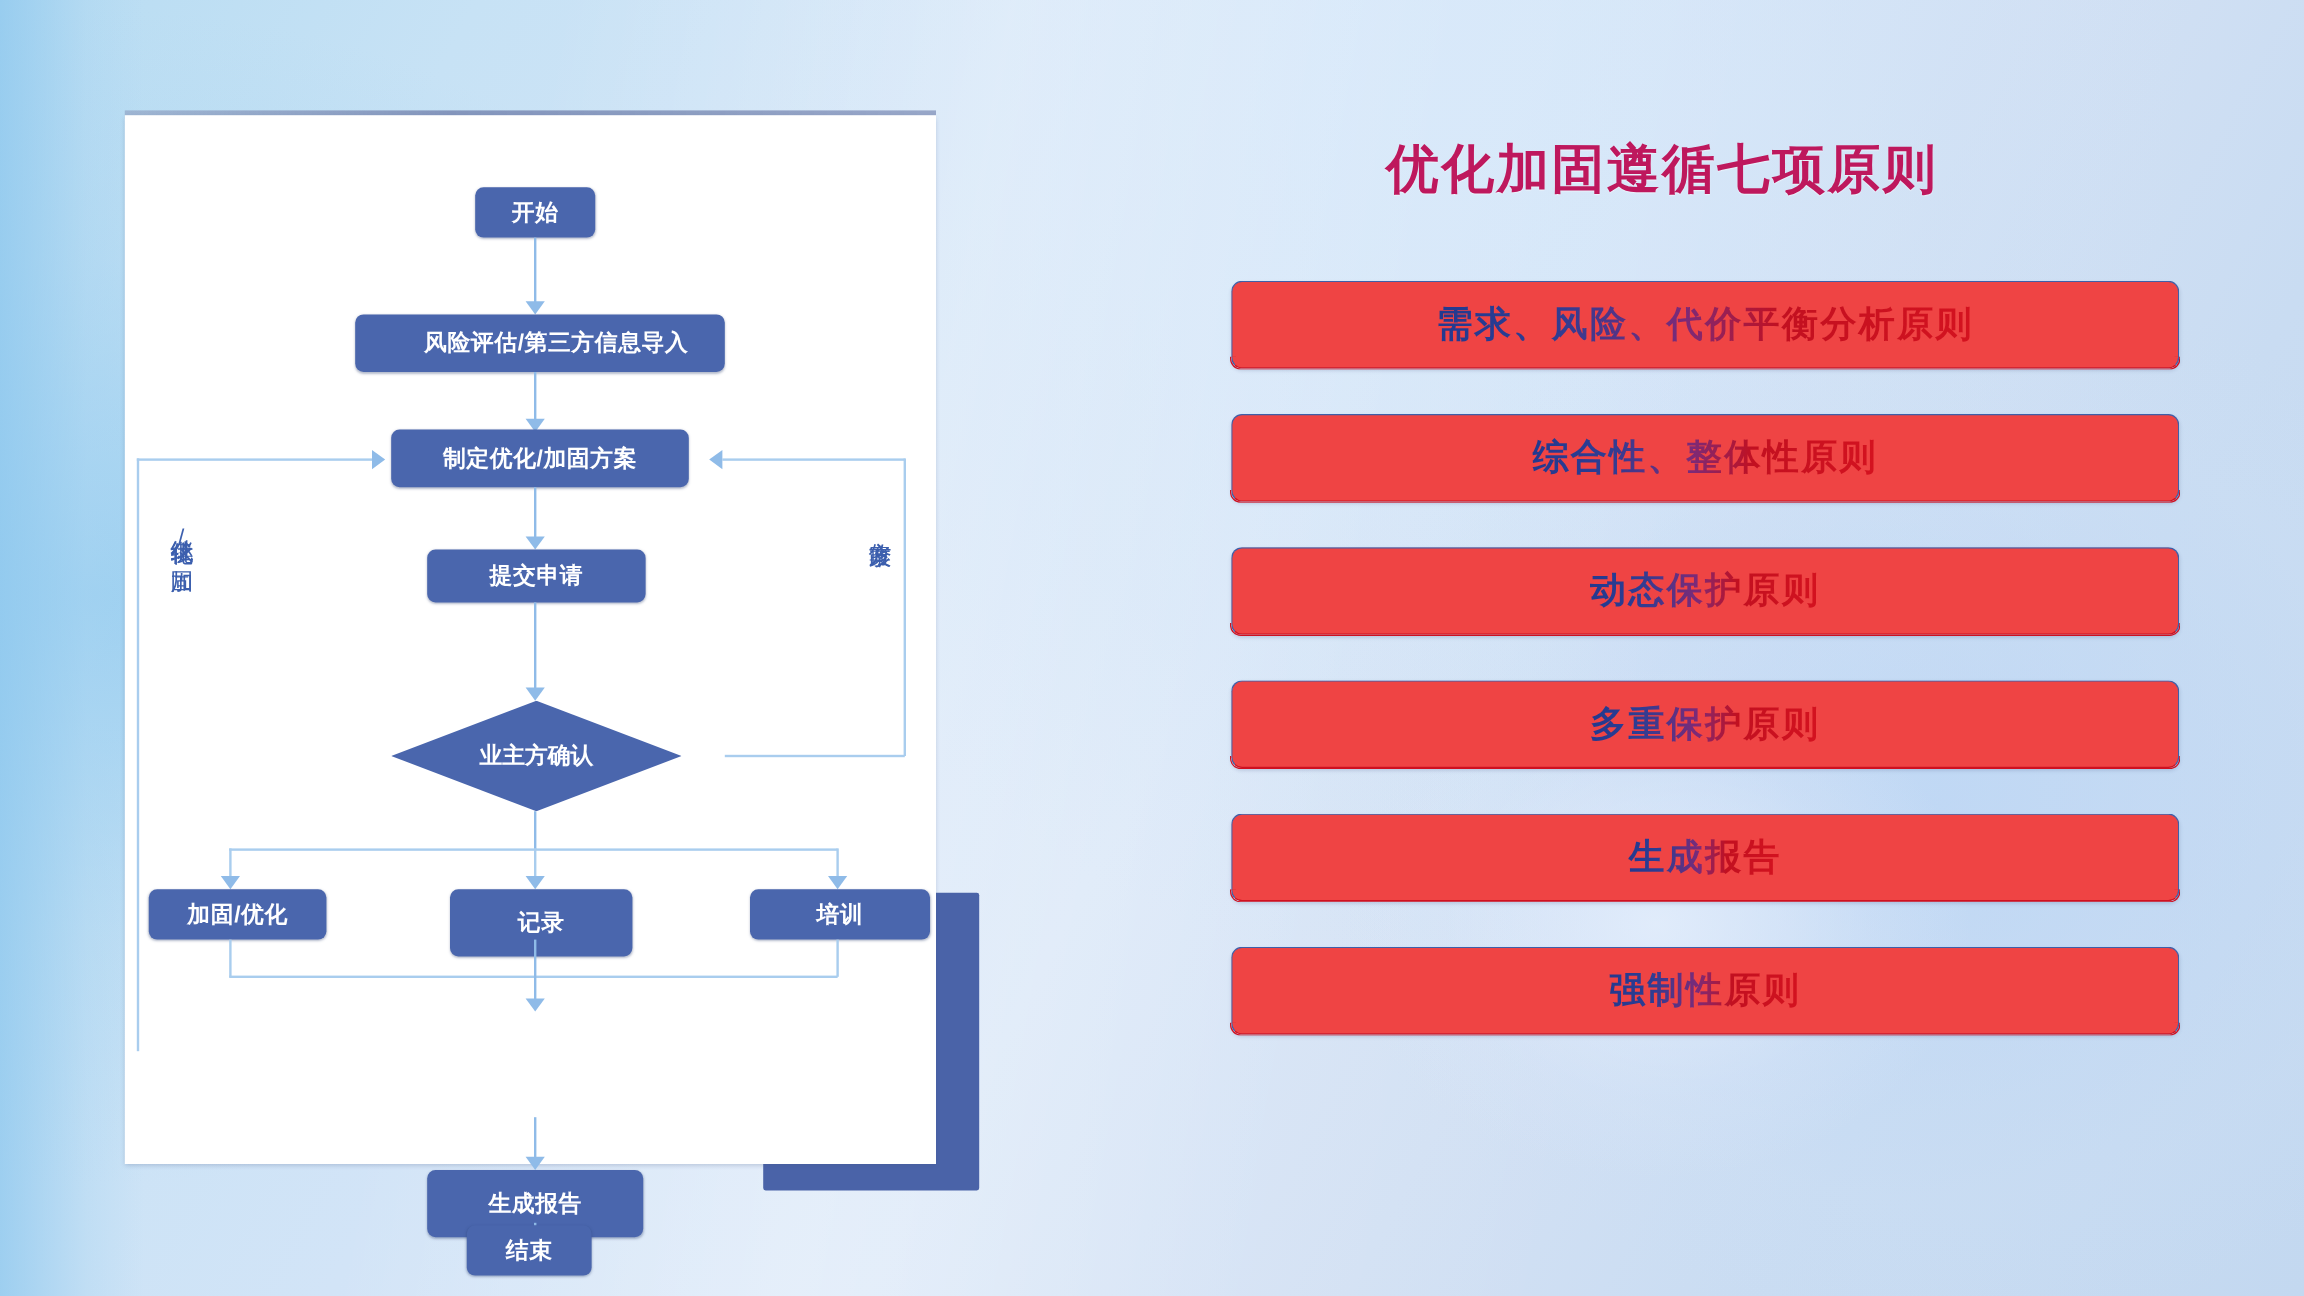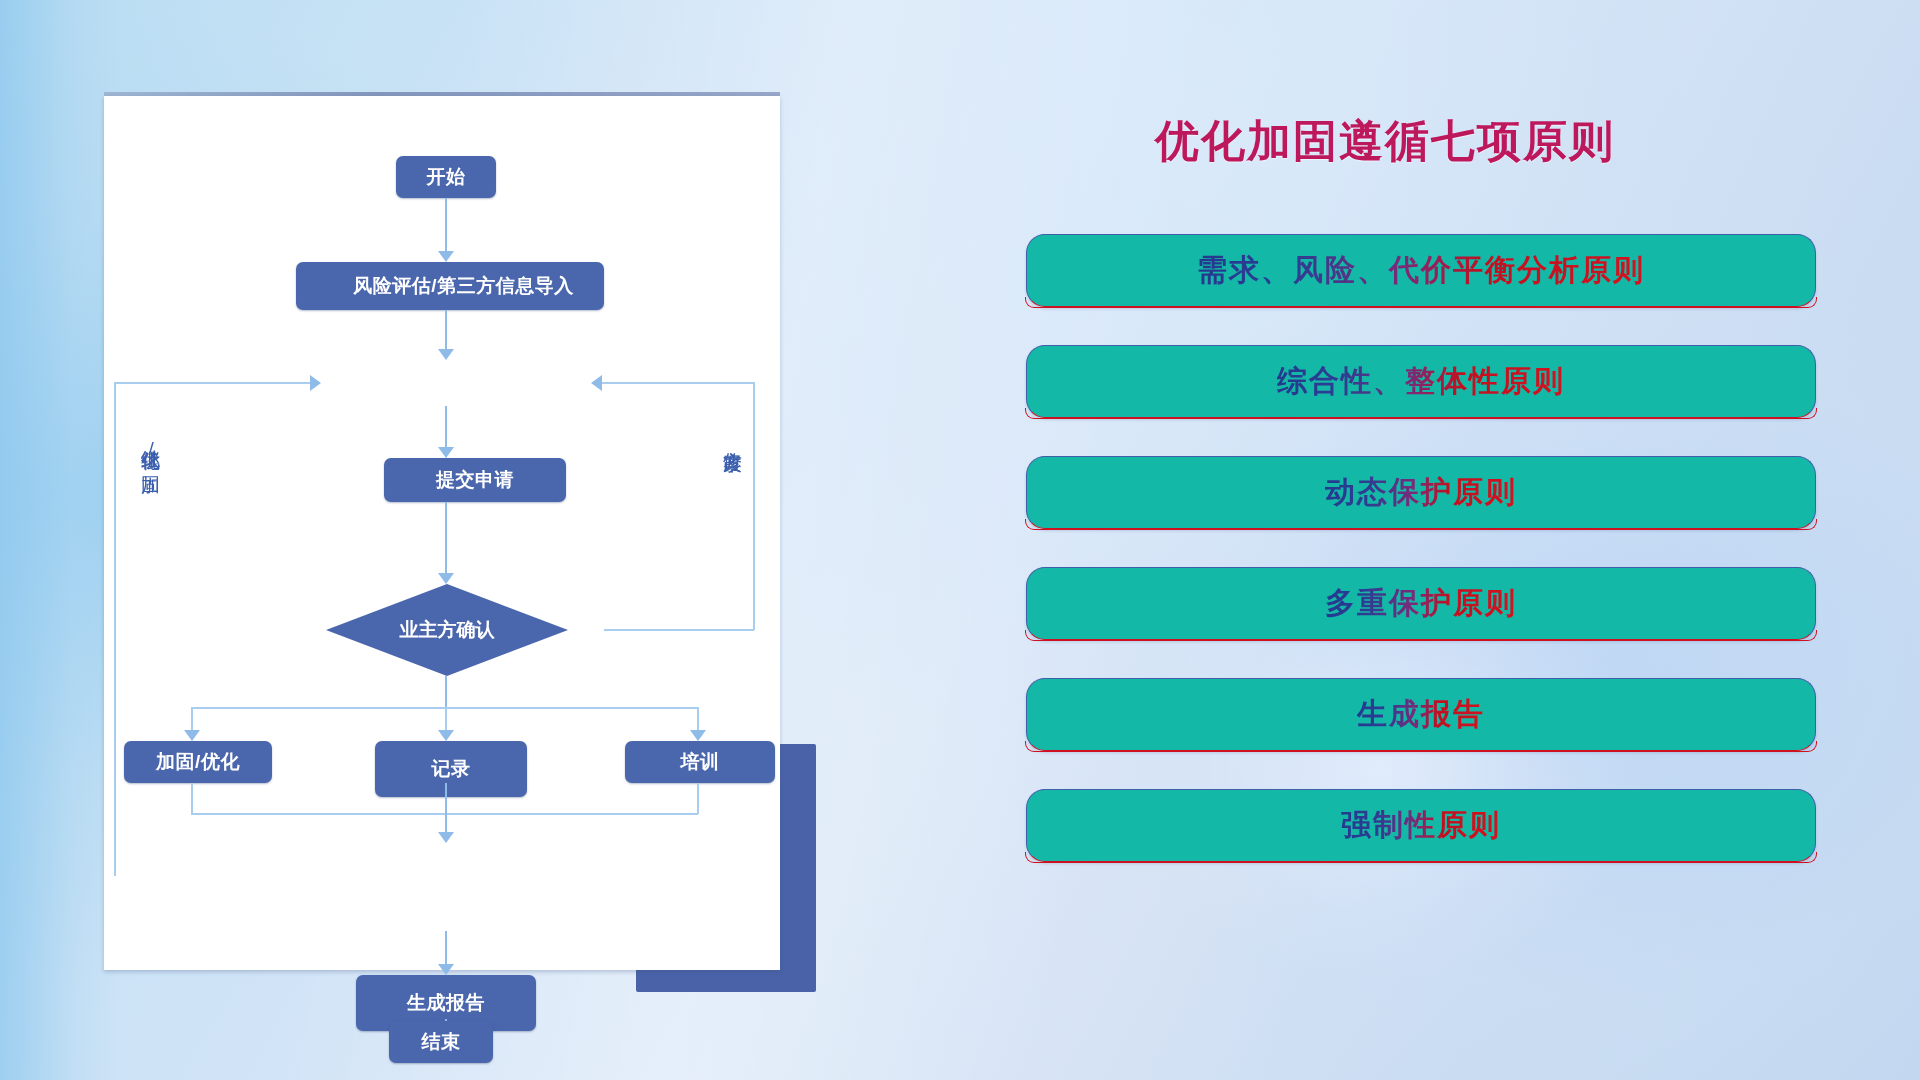--- a/index.html
+++ b/index.html
@@ -133,22 +133,22 @@
   .pill-list {
     position: absolute;
     left: 1026px; top: 234px;
     width: 790px;
   }
   .pill {
     position: relative;
     width: 790px;
     height: 73px;
     margin-bottom: 38px;
-    border-radius: 19px;
-    background: #14b8a6;
+    border-radius: 9px;
+    background: #ef4444;
     border: 1.6px solid #3f5fa8;
     border-bottom-color: #cf1020;
     box-shadow: 0 2px 3px rgba(60,80,130,0.18);
     display: flex;
     align-items: center;
     justify-content: center;
   }
   .pill::after {
     content: "";
     position: absolute;
@@ -184,37 +184,38 @@
   <div class="flow-inner">
 
     <div class="node" style="left:292px; top:60px; width:100px; height:42px;">开始</div>
     <div class="ln-v" style="left:341px; top:102px; height:60px;"></div>
     <div class="arr-d" style="left:334px; top:155px;"></div>
 
     <div class="node" style="left:192px; top:166px; width:308px; height:48px;padding-left:27px;">风险评估/第三方信息导入</div>
     <div class="ln-v" style="left:341px; top:214px; height:46px;"></div>
     <div class="arr-d" style="left:334px; top:253px;"></div>
 
+    <div class="node" style="left:222px; top:262px; width:248px; height:48px;">制定优化/加固方案</div>
 
     <div class="ln-v-pale" style="left:10px; top:286px; height:494px;"></div>
     <div class="ln-h-pale" style="left:10px; top:286px; width:196px;"></div>
     <div class="arr-r" style="left:206px; top:279px;"></div>
 
     <div class="ln-h-pale" style="left:498px; top:286px; width:152px;"></div>
     <div class="ln-v-pale" style="left:649px; top:286px; height:248px;"></div>
     <div class="ln-h-pale" style="left:500px; top:533px; width:150px;"></div>
     <div class="arr-l" style="left:487px; top:279px;"></div>
 
     <div class="vlabel" style="left:36px; top:338px; height:160px;">继续优化/加固</div>
     <div class="vlabel" style="left:618px; top:340px; height:120px;">方案修改</div>
 
     <div class="ln-v" style="left:341px; top:310px; height:48px;"></div>
     <div class="arr-d" style="left:334px; top:351px;"></div>
 
-    <div class="node" style="left:252px; top:362px; width:182px; height:44px;margin-left:28px;">提交申请</div>
+    <div class="node" style="left:252px; top:362px; width:182px; height:44px;">提交申请</div>
     <div class="ln-v" style="left:341px; top:406px; height:78px;"></div>
     <div class="arr-d" style="left:334px; top:477px;"></div>
 
     <div class="diamond" style="left:222px; top:488px; width:242px; height:92px;">业主方确认</div>
 
     <div class="ln-v" style="left:341px; top:580px; height:32px;"></div>
     <div class="ln-h-pale" style="left:87px; top:611px; width:507px;"></div>
     <div class="ln-v-pale" style="left:87px; top:611px; height:29px;"></div>
     <div class="ln-v-pale" style="left:341px; top:611px; height:29px;"></div>
     <div class="ln-v-pale" style="left:593px; top:611px; height:29px;"></div>

